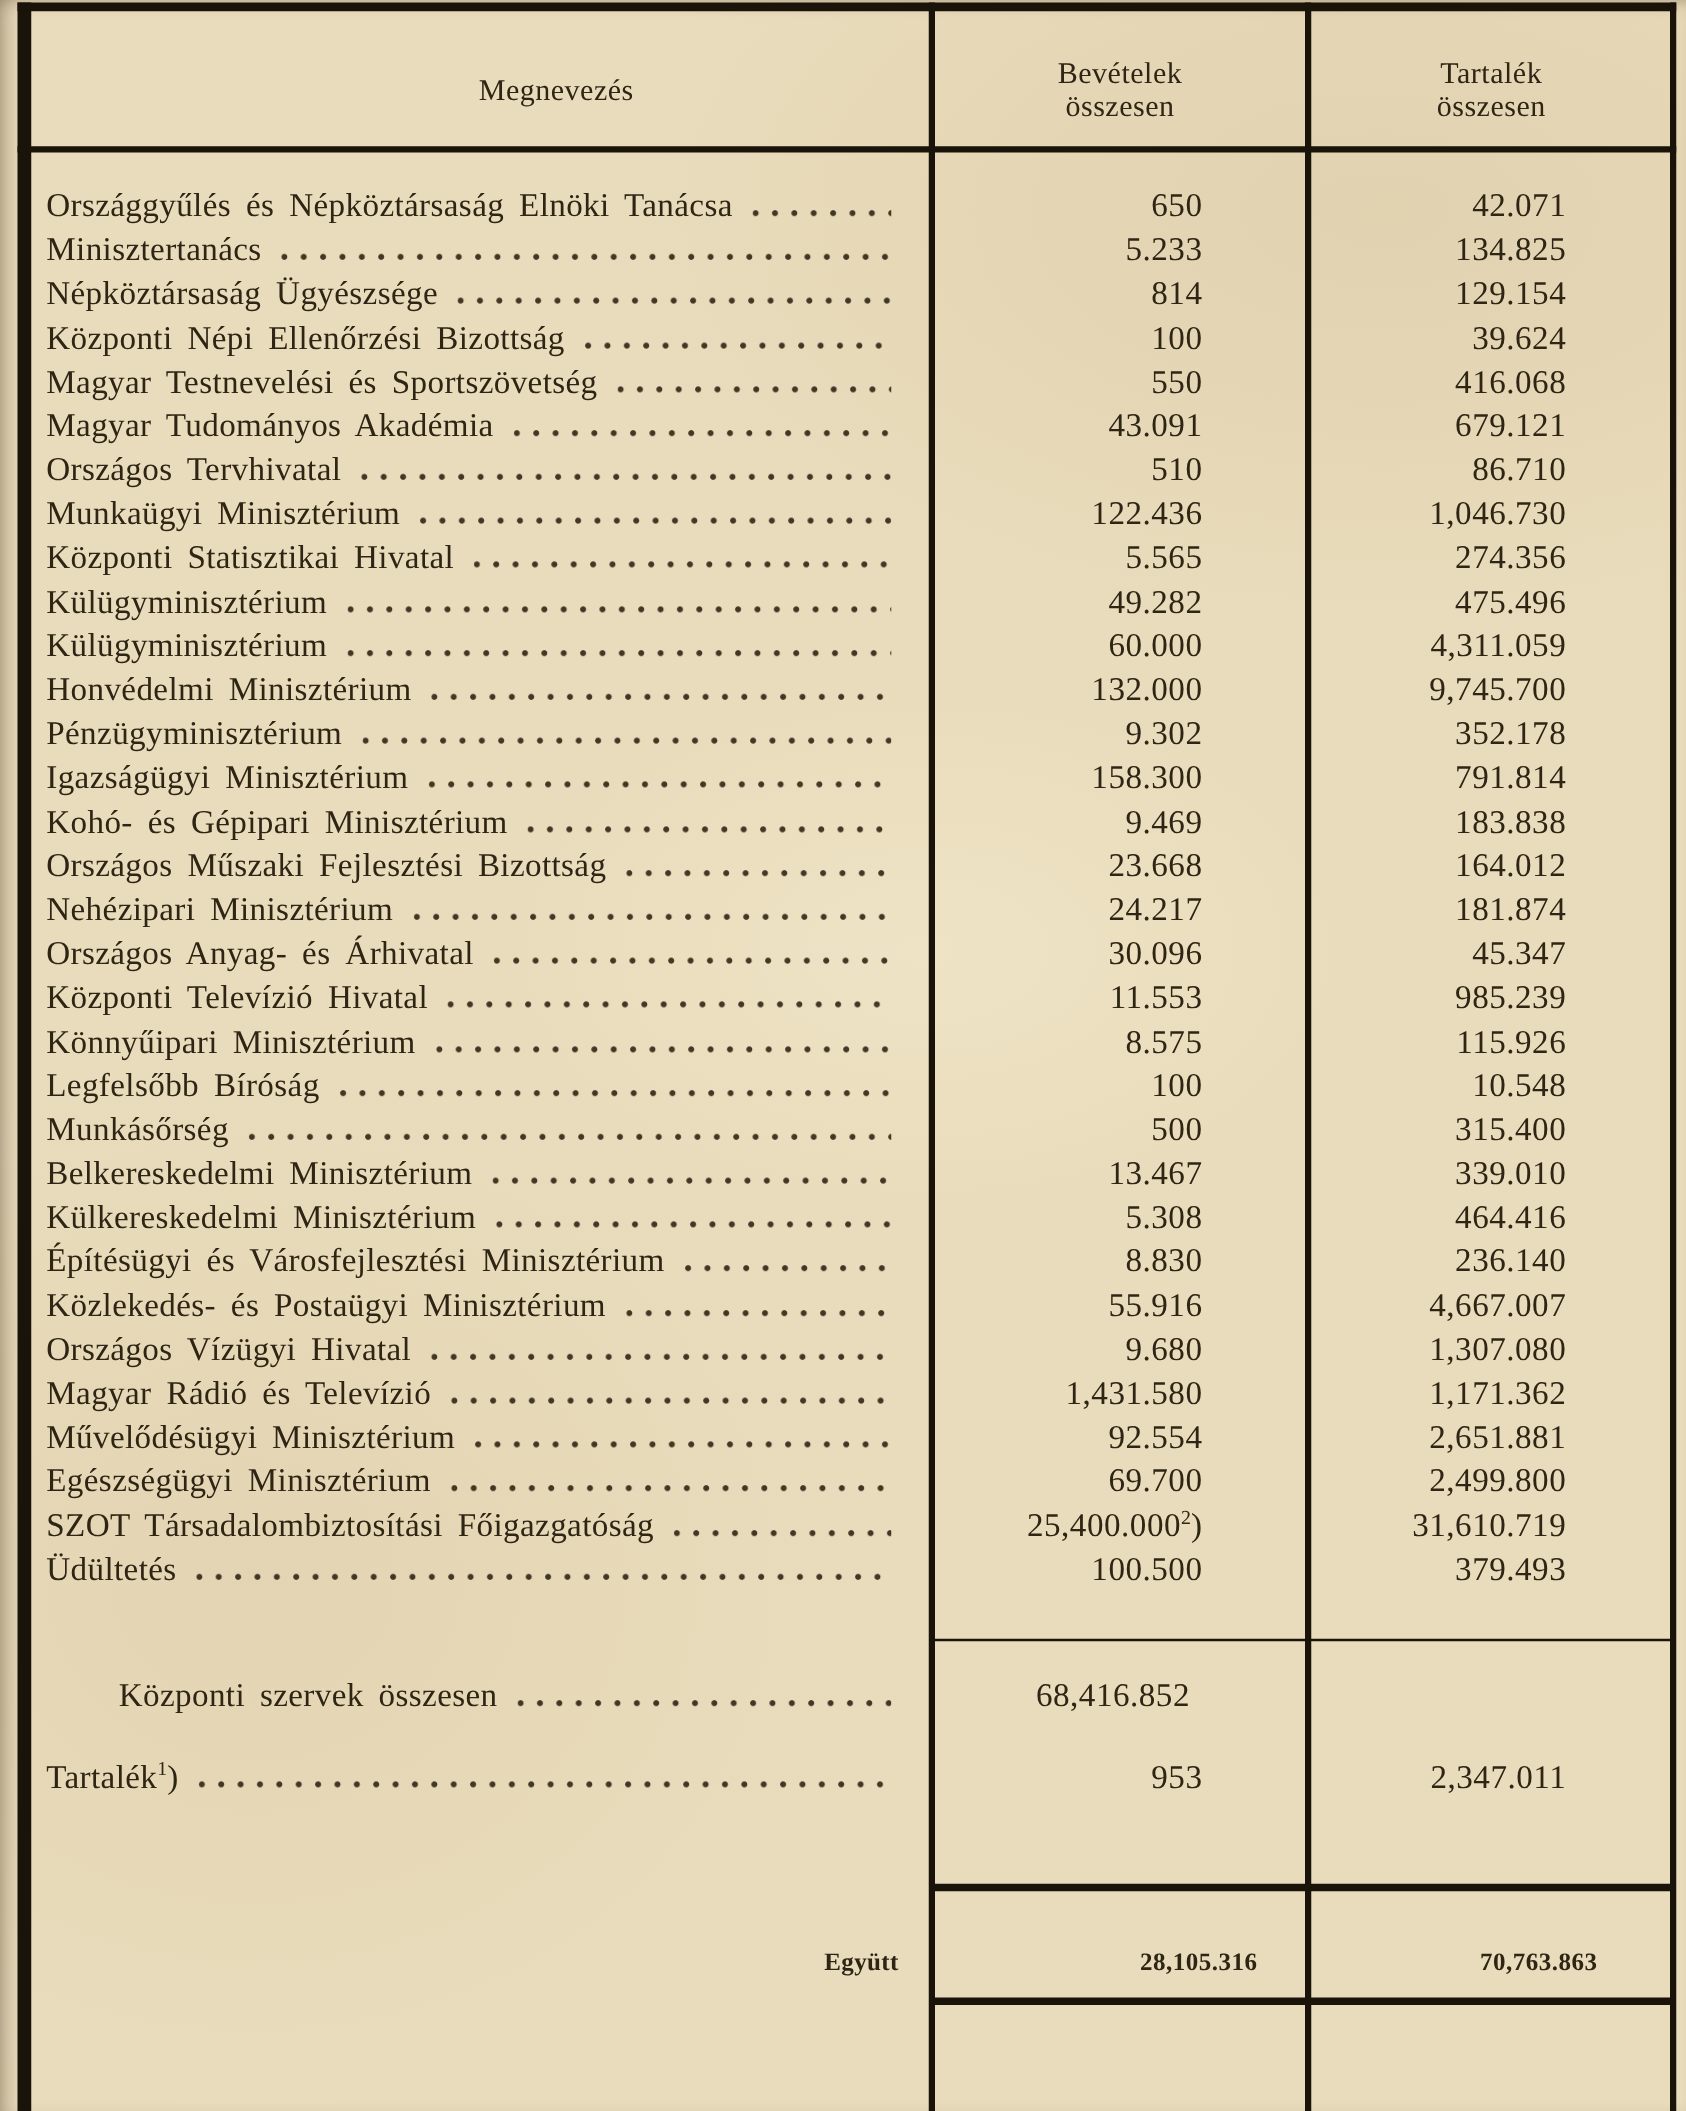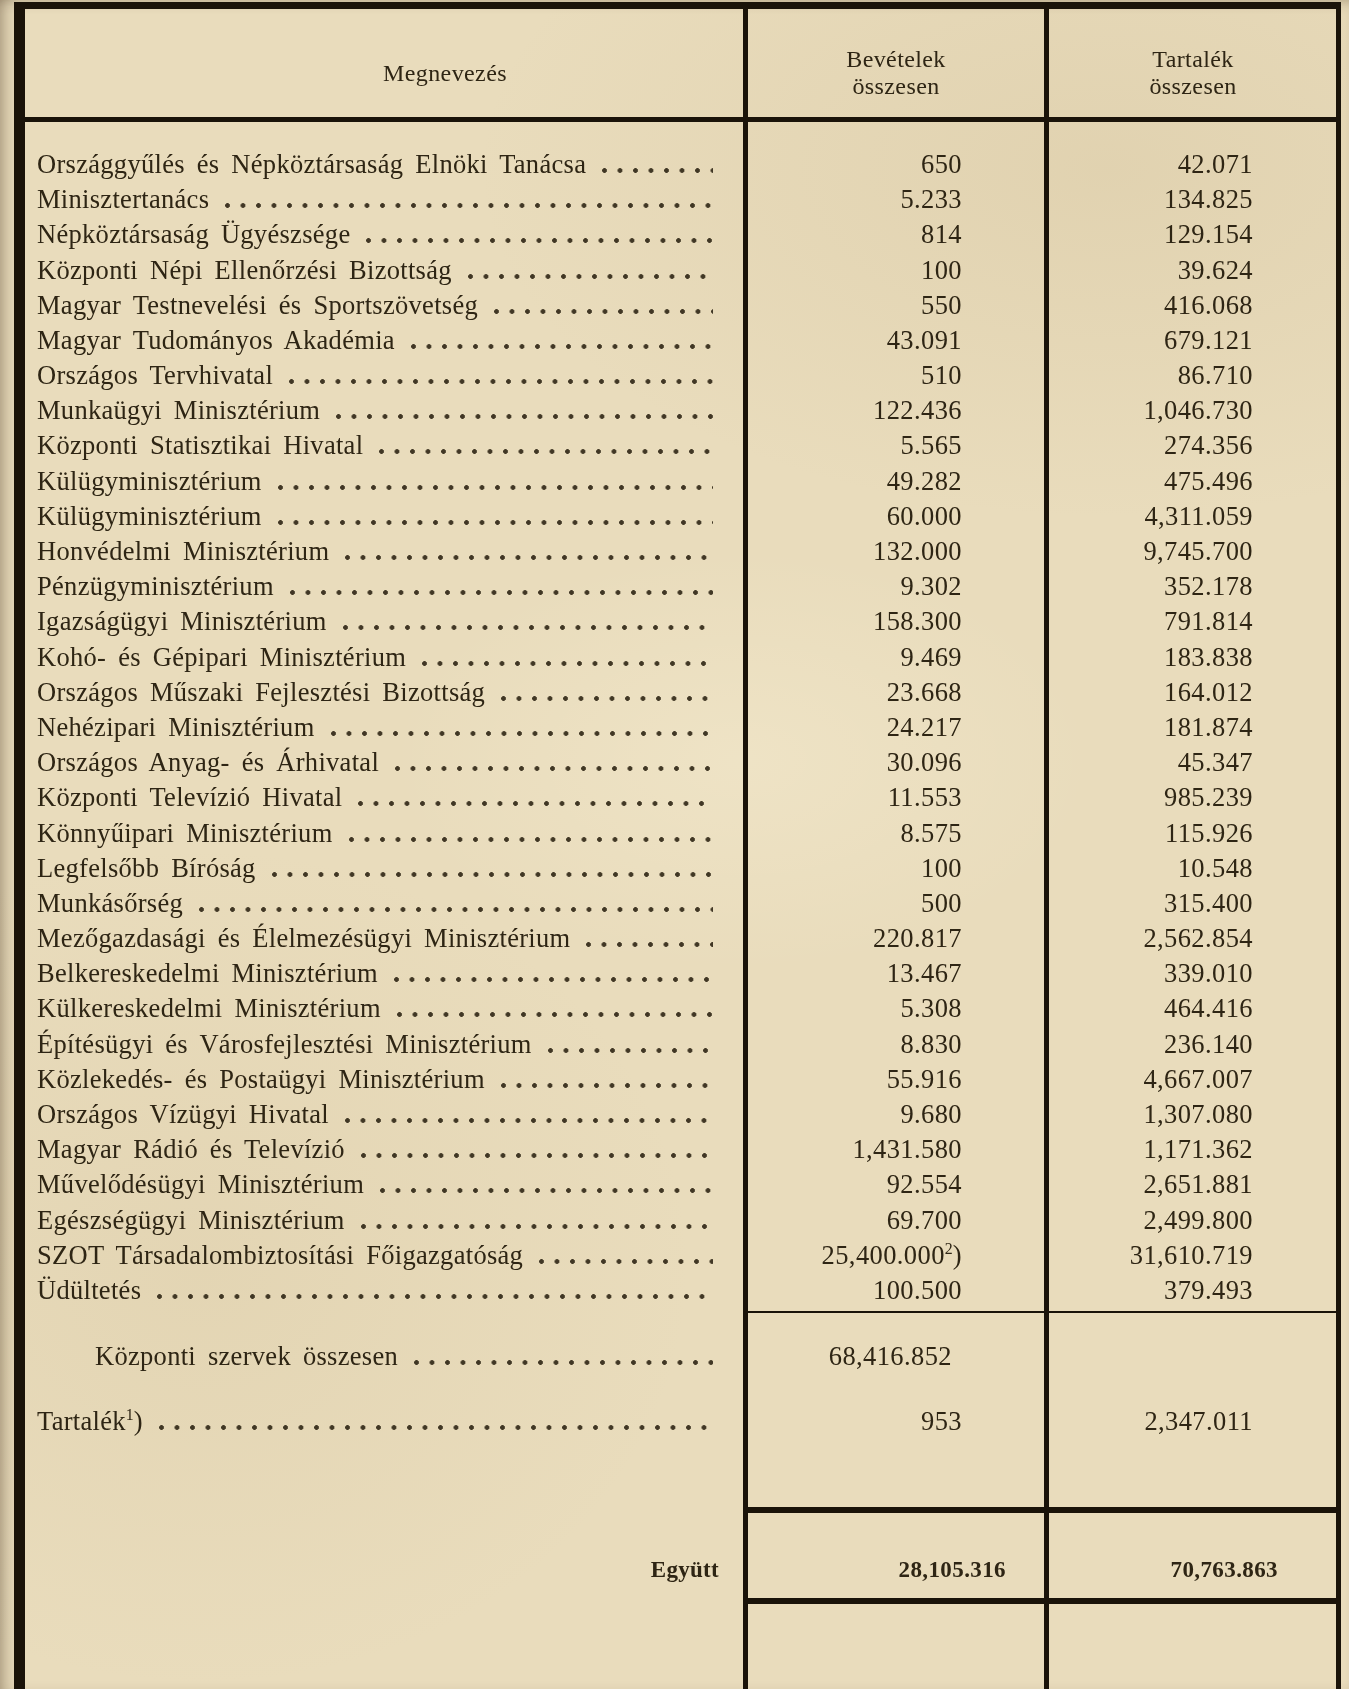--- a/index.html
+++ b/index.html
@@ -63,21 +63,21 @@
   .leader{
     flex:1 1 auto;min-width:0;align-self:baseline;
     height:5px;margin:0 6px 0 16px;
     background-image:radial-gradient(circle at 2.5px 2.5px, var(--ink) 2.05px, transparent 2.7px);
     background-size:15.5px 5px;background-repeat:repeat-x;
     opacity:.9;
   }
   sup{font-size:.6em;vertical-align:super;line-height:0;letter-spacing:0;}
   
   .rows-total .row{height:40px;}
-  .rows-total .cell{font-weight:bold;line-height:40px;font-size:23px;}
+  .rows-total .cell{font-weight:bold;line-height:40px;font-size:20px;}
   .rows-total .cell.name{justify-content:flex-end;display:flex;}
   .rows-total .cell.num{padding-right:38px;}
   .rows-total .cell.num.k{padding-right:60px;}
 </style>
 </head>
 <body>
 
 <div class="page">
 
   <div class="vline v-left"></div>
@@ -268,28 +268,20 @@
       <div class="row">
     <div class="cell name">
       <span><span class="b-name">Munkásőrség</span><sup class="b-name-sup"></sup><span class="b-name-paren"></span></span>
       <span class="leader"></span>
     </div>
     <div class="cell num"><span class="b-rev">500</span><sup class="b-rev-sup"></sup><span class="b-rev-paren"></span></div>
     <div class="cell num k"><span class="b-exp">315.400</span></div>
   </div>
       <div class="row">
     <div class="cell name">
-      <span><span class="b-name">Mezőgazdasági és Élelmezésügyi Minisztérium</span><sup class="b-name-sup"></sup><span class="b-name-paren"></span></span>
-      <span class="leader"></span>
-    </div>
-    <div class="cell num"><span class="b-rev">220.817</span><sup class="b-rev-sup"></sup><span class="b-rev-paren"></span></div>
-    <div class="cell num k"><span class="b-exp">2,562.854</span></div>
-  </div>
-      <div class="row">
-    <div class="cell name">
       <span><span class="b-name">Belkereskedelmi Minisztérium</span><sup class="b-name-sup"></sup><span class="b-name-paren"></span></span>
       <span class="leader"></span>
     </div>
     <div class="cell num"><span class="b-rev">13.467</span><sup class="b-rev-sup"></sup><span class="b-rev-paren"></span></div>
     <div class="cell num k"><span class="b-exp">339.010</span></div>
   </div>
       <div class="row">
     <div class="cell name">
       <span><span class="b-name">Külkereskedelmi Minisztérium</span><sup class="b-name-sup"></sup><span class="b-name-paren"></span></span>
       <span class="leader"></span>

